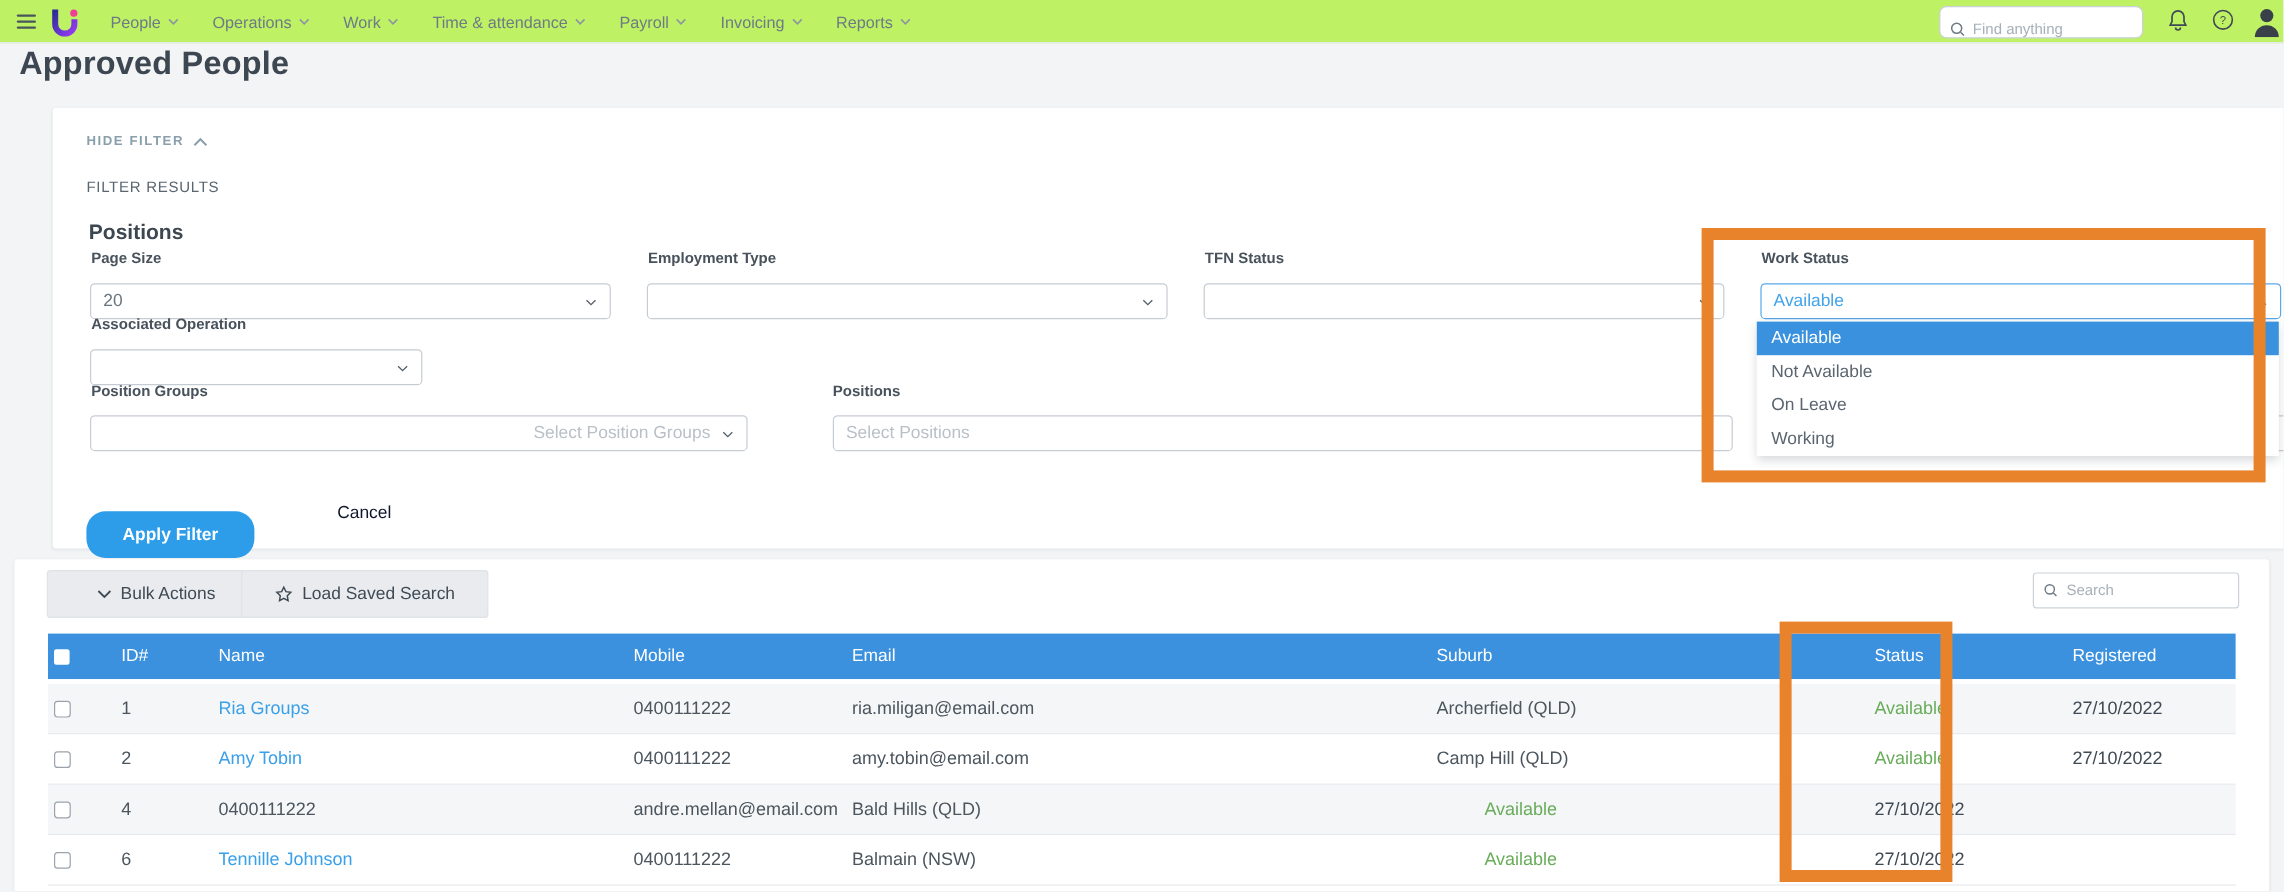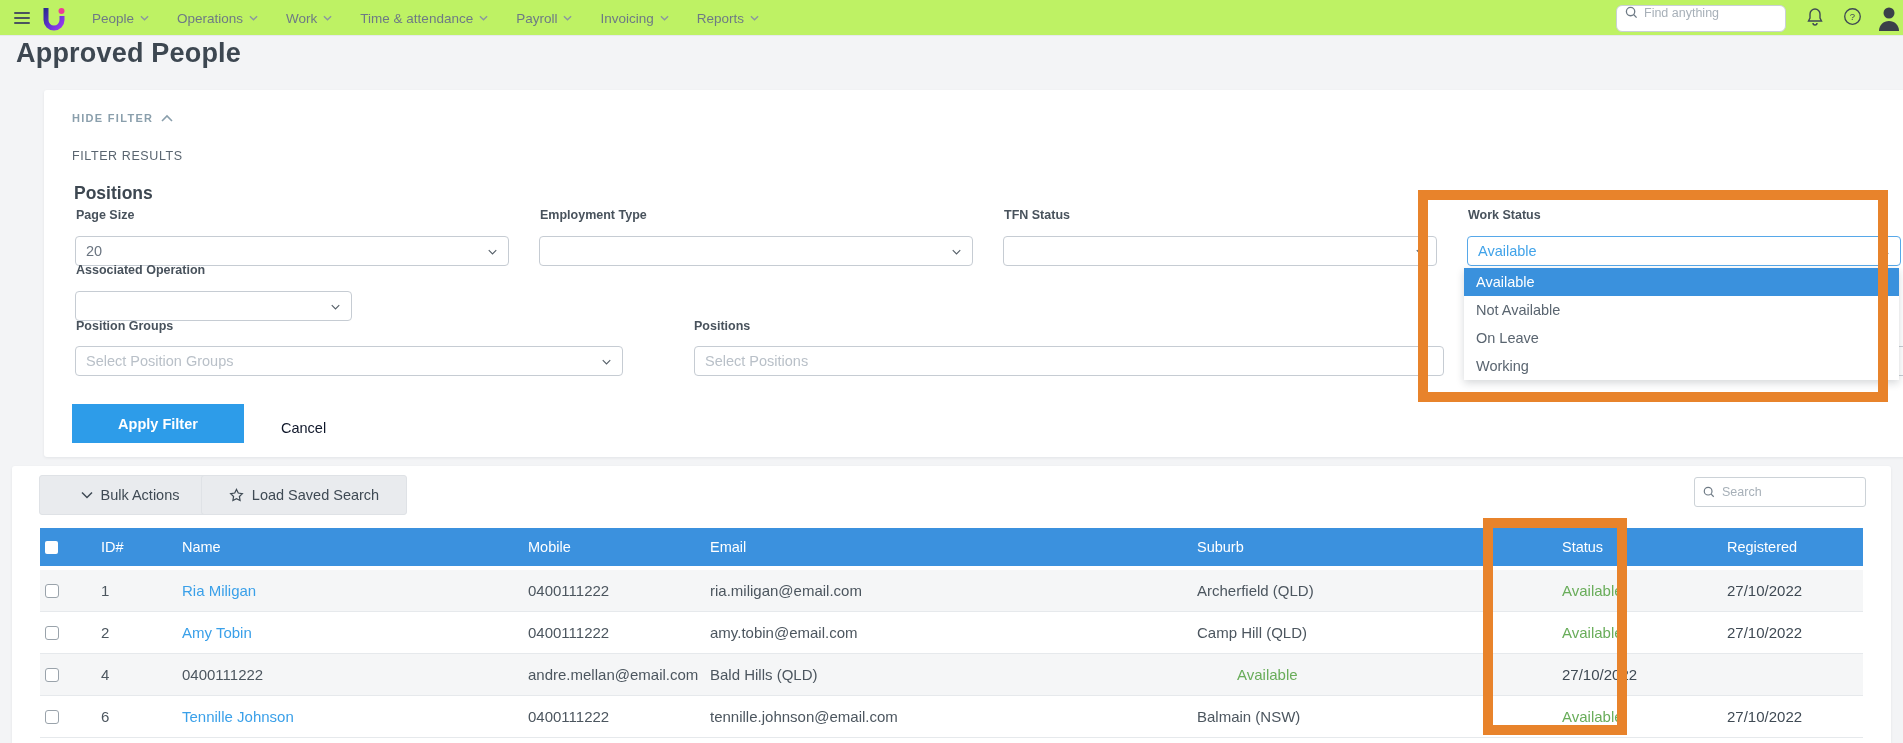--- a/index.html
+++ b/index.html
@@ -8,21 +8,21 @@
   #root { position:relative; width:1903px; height:743px; overflow:hidden; background:#f3f4f6; }
 
   
   .nav { position:absolute; left:0; top:0; width:1903px; height:36px; background:#bef264; border-bottom:1px solid #e6e9ec; z-index:3; }
   .hamburger { position:absolute; left:14px; top:12px; width:16px; height:12px; cursor:pointer; }
   .hamburger span { display:block; height:2px; background:#4a545e; margin-bottom:3px; border-radius:1px; }
   .logo { position:absolute; left:43px; top:6px; width:22px; height:25px; }
   .menu { position:absolute; left:92px; top:0; height:36px; display:flex; align-items:center; gap:28px; }
   .menu-item { display:flex; align-items:center; gap:6px; color:#6e7a85; font-size:13.5px; cursor:pointer; white-space:nowrap; }
   .chev { width:9px; height:6px; }
-  .nav-search { position:absolute; left:1616px; top:5px; width:170px; height:27px; border:1px solid #c9d0d6; border-radius:6px; background:#fff; display:flex; align-items:flex-start; padding:0 8px; gap:6px; }
+  .nav-search { position:absolute; left:1616px; top:5px; width:170px; height:27px; border:1px solid #c9d0d6; border-radius:6px; background:#fff; display:flex; align-items:flex-end; padding:0 8px; gap:6px; }
   .nav-search input { border:none; outline:none; width:120px; font-size:12.5px; color:#55606a; font-family:"Liberation Sans",sans-serif; background:transparent; }
   .nav-search input::placeholder { color:#a7b0b8; }
   .nav-icon { position:absolute; top:7px; width:22px; height:22px; cursor:pointer; }
 
   
   .page-title { position:absolute; left:16px; top:38px; font-size:27px; font-weight:700; color:#3d4751; letter-spacing:.2px; }
 
   
   .card1 { position:absolute; left:12px; top:90px; width:1879px; height:367px; background:#fff; border-radius:3px; box-shadow:0 1px 3px rgba(40,50,60,.08);margin-left:32px; }
   .hide-filter { position:absolute; left:28px; top:22px; font-size:11px; font-weight:700; letter-spacing:1.3px; color:#8a9fac; display:flex; align-items:center; gap:8px; cursor:pointer; }
@@ -30,21 +30,21 @@
   .section-title { position:absolute; left:30px; top:93px; font-size:17.5px; font-weight:700; color:#3d4751; }
   .lbl { position:absolute; font-size:12.5px; font-weight:700; color:#48525c; }
   .sel { position:absolute; height:30px; border:1px solid #c6ccd3; border-radius:4px; background:#fff; display:flex; align-items:center; padding:0 30px 0 10px; font-size:14.5px; color:#6a7480; cursor:pointer; }
   .sel .chev { position:absolute; right:11px; top:12px; }
   .sel .ph { color:#b9c0c8; }
   .sel.focus { border:1.5px solid #57a8e9; color:#41a3e9; }
   
   .ws-panel { position:absolute; left:1420px; top:178px; width:435px; height:112px; background:#fff; box-shadow:0 3px 8px rgba(30,40,50,.18); z-index:5; }
   .ws-opt { height:28px; display:flex; align-items:center; padding-left:12px; font-size:14.5px; color:#5a6570; cursor:pointer; }
   .ws-opt.selected { background:#3a91dd; color:#ffffff; }
-  .btn-apply { position:absolute; left:28px; top:314px; width:172px; height:39px; background:#2d9ce9; color:#fff; font-size:14.5px; font-weight:600; border:none; border-radius:0; display:flex; align-items:center; justify-content:center; cursor:pointer; }
+  .btn-apply { position:absolute; left:28px; top:336px; width:140px; height:39px; background:#2d9ce9; color:#fff; font-size:14.5px; font-weight:600; border:none; border-radius:16px; display:flex; align-items:center; justify-content:center; cursor:pointer; }
   .btn-cancel { position:absolute; left:237px; top:318px; height:39px; display:flex; align-items:center; font-size:14.5px; color:#0f172a; cursor:pointer; }
 
   
   .card2 { position:absolute; left:12px; top:466px; width:1879px; height:277px; background:#fff; border-radius:3px 3px 0 0; box-shadow:0 1px 3px rgba(40,50,60,.08); }
   .btn-gray { position:absolute; top:9px; height:40px; background:#e9ebee; border:1px solid #dfe2e6; border-radius:3px; display:flex; align-items:center; justify-content:center; gap:8px; font-size:14.5px; color:#3f4a54; cursor:pointer; }
   .tbl-search { position:absolute; left:1682px; top:11px; width:172px; height:30px; border:1px solid #ccd2d7; border-radius:3px; background:#fff; display:flex; align-items:center; padding:0 8px; gap:7px; }
   .tbl-search input { border:none; outline:none; width:125px; font-size:12.5px; color:#55606a; background:transparent; font-family:"Liberation Sans",sans-serif; }
   .tbl-search input::placeholder { color:#a7b0b8; }
 
   .tbl { position:absolute; left:28px; top:62px; width:1823px; }
@@ -208,21 +208,21 @@
     <div class="lbl" style="left:32px; top:173px;">Associated Operation</div>
     <div class="sel" style="left:31px; top:201px; width:277px;">
       <span></span>
       <svg class="chev" width="13" height="8" viewBox="0 0 12 7">
           <path d="M1 1l5 5 5-5" fill="none" stroke="#555f68" stroke-width="1.5"></path>
         </svg>
     </div>
 
     <div class="lbl" style="left:32px; top:229px;">Position Groups</div>
     <div class="lbl" style="left:650px; top:229px;">Positions</div>
-    <div class="sel" style="left:31px; top:256px; width:548px;">
+    <div class="sel" style="left:31px; top:256px; width:548px;justify-content:flex-end;">
       <span class="ph">Select Position Groups</span>
       <svg class="chev" width="13" height="8" viewBox="0 0 12 7">
           <path d="M1 1l5 5 5-5" fill="none" stroke="#555f68" stroke-width="1.5"></path>
         </svg>
     </div>
     <div class="sel" style="left:650px; top:256px; width:750px;">
       <span class="ph">Select Positions</span>
     </div>
     <div class="sel" style="left:1423px; top:256px; width:444px;"></div>
 
@@ -271,21 +271,21 @@
         <div class="cell-pad">Status</div>
         <div class="cell-pad">Registered</div>
       </div>
       <div class="tbody-gap"></div>
 
       <div class="trow tr alt">
         <div class="cb-wrap">
             <div class="cb"></div>
           </div>
         <div>1</div>
-        <div class="link">Ria Miligan</div>
+        <div class="link">Ria Groups</div>
         <div>0400111222</div>
         <div>ria.miligan@email.com</div>
         <div>Archerfield (QLD)</div>
         <div class="cell-pad status-green">Available</div>
         <div class="cell-pad date">27/10/2022</div>
       </div>
 
       <div class="trow tr">
         <div class="cb-wrap">
             <div class="cb"></div>
@@ -311,21 +311,20 @@
         <div class="cell-pad date">27/10/2022</div>
       </div>
 
       <div class="trow tr">
         <div class="cb-wrap">
             <div class="cb"></div>
           </div>
         <div>6</div>
         <div class="link">Tennille Johnson</div>
         <div>0400111222</div>
-        <div>tennille.johnson@email.com</div>
         <div>Balmain (NSW)</div>
         <div class="cell-pad status-green">Available</div>
         <div class="cell-pad date">27/10/2022</div>
       </div>
     </div>
   </div>
 
   <div class="hl hl1"></div>
   <div class="hl hl2"></div>
 

